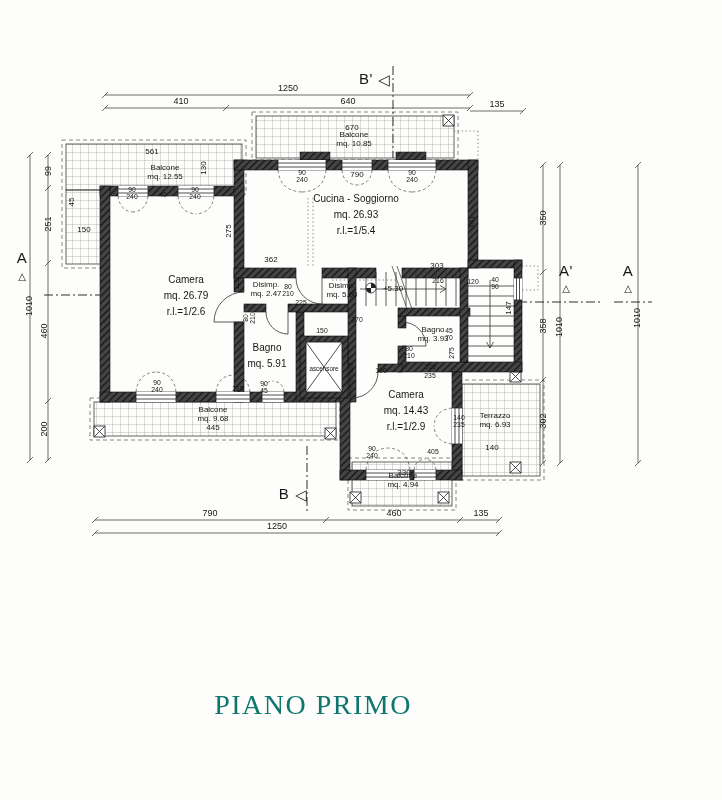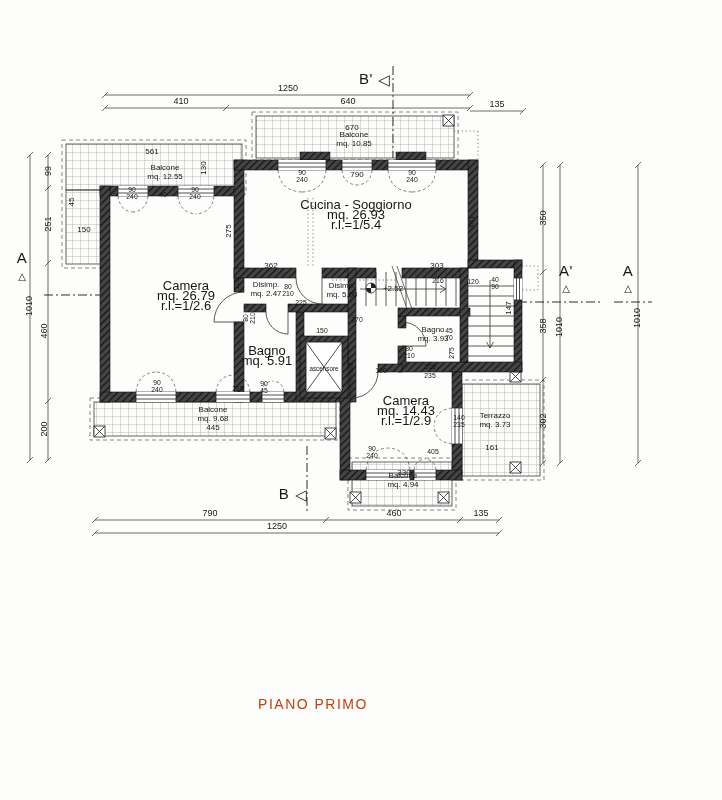--- a/index.html
+++ b/index.html
@@ -6,26 +6,26 @@
   #canvas{
     position:relative;width:722px;height:800px;margin:0 auto;
     background:#fdfdfb;overflow:hidden;
     font-family:"Liberation Sans","DejaVu Sans",sans-serif;color:#1b1b1b;
   }
   #plan-svg{position:absolute;left:0;top:0;}
   .lbl{position:absolute;transform:translate(-50%,-50%);font-size:8px;line-height:9px;
        white-space:pre;text-align:center;color:#161616;}
   .r90{transform:translate(-50%,-50%) rotate(-90deg);}
   .dim{font-size:9px;}
-  .room{font-size:13px;line-height:10px;}
+  .room{font-size:10px;line-height:16px;}
   .tiny{font-size:6.8px;line-height:7.2px;}
   .micro{font-size:6.3px;line-height:6.6px;}
   .marker{font-size:15px;letter-spacing:0.5px;}
   .tri{font-size:10px;}
-  .title{font-size:14px;letter-spacing:1.5px;color:#c2410c;}
+  .title{font-size:28px;letter-spacing:1.5px;color:#0f766e;font-family:Liberation Serif, serif;}
 </style>
 </head>
 <body>
 
 <div id="canvas">
 
   <svg id="plan-svg" width="722" height="800" viewBox="0 0 722 800">
     <defs>
       <pattern id="grid" width="8" height="8" patternUnits="userSpaceOnUse">
         <path d="M8 0H0V8" fill="none" stroke="#9a9a9a" stroke-width="0.7"></path>
@@ -321,39 +321,39 @@
   <span class="lbl room" style="left:186px;top:296px">Camera
 mq. 26.79
 r.l.=1/2.6</span>
   <span class="lbl room" style="left:356px;top:215px">Cucina - Soggiorno
 mq. 26.93
 r.l.=1/5.4</span>
   <span class="lbl" style="left:266px;top:289px">Disimp.
 mq. 2.47</span>
   <span class="lbl" style="left:342px;top:290px">Disimp.
 mq. 5.60</span>
-  <span class="lbl" style="left:393px;top:288px">+2.52</span>
+  <span class="lbl" style="left:393px;top:288px">+5.30</span>
   <span class="lbl room" style="left:267px;top:356px">Bagno
 mq. 5.91</span>
   <span class="lbl" style="left:433px;top:334px">Bagno
 mq. 3.93</span>
   <span class="lbl room" style="left:406px;top:411px">Camera
 mq. 14.43
 r.l.=1/2.9</span>
   <span class="lbl micro" style="left:324px;top:369px">ascensore</span>
   <span class="lbl" style="left:165px;top:172px">Balcone
 mq. 12.55</span>
   <span class="lbl" style="left:354px;top:139px">Balcone
 mq. 10.85</span>
   <span class="lbl" style="left:213px;top:414px">Balcone
 mq. 9.68</span>
   <span class="lbl" style="left:403px;top:480px">Balcone
 mq. 4.94</span>
   <span class="lbl" style="left:495px;top:420px">Terrazzo
-mq. 3.73</span>
+mq. 6.93</span>
 
   <span class="lbl dim" style="left:288px;top:88px">1250</span>
   <span class="lbl dim" style="left:181px;top:101px">410</span>
   <span class="lbl dim" style="left:348px;top:101px">640</span>
   <span class="lbl dim" style="left:497px;top:104px">135</span>
   <span class="lbl dim" style="left:210px;top:513px">790</span>
   <span class="lbl dim" style="left:394px;top:513px">460</span>
   <span class="lbl dim" style="left:481px;top:513px">135</span>
   <span class="lbl dim" style="left:277px;top:526px">1250</span>
   <span class="lbl dim r90" style="left:48px;top:171px">99</span>
@@ -368,21 +368,21 @@
   <span class="lbl dim r90" style="left:637px;top:318px">1010</span>
 
   <span class="lbl" style="left:152px;top:151px">561</span>
   <span class="lbl" style="left:84px;top:229px">150</span>
   <span class="lbl r90" style="left:71px;top:202px">45</span>
   <span class="lbl r90" style="left:203px;top:168px">130</span>
   <span class="lbl" style="left:352px;top:127px">670</span>
   <span class="lbl" style="left:357px;top:174px">790</span>
   <span class="lbl r90" style="left:471px;top:222px">341</span>
   <span class="lbl r90" style="left:228px;top:231px">275</span>
-  <span class="lbl" style="left:271px;top:265px">362</span>
+  <span class="lbl" style="left:271px;top:259px">362</span>
   <span class="lbl" style="left:437px;top:265px">303</span>
   <span class="lbl tiny" style="left:132px;top:193px">90
 240</span>
   <span class="lbl tiny" style="left:163px;top:195px">40</span>
   <span class="lbl tiny" style="left:195px;top:193px">90
 240</span>
   <span class="lbl tiny" style="left:302px;top:176px">90
 240</span>
   <span class="lbl tiny" style="left:412px;top:176px">90
 240</span>
@@ -410,19 +410,19 @@
   <span class="lbl tiny" style="left:157px;top:386px">90
 240</span>
   <span class="lbl tiny" style="left:238px;top:389px">215</span>
   <span class="lbl tiny" style="left:264px;top:387px">90
 45</span>
   <span class="lbl tiny" style="left:372px;top:452px">90
 240</span>
   <span class="lbl tiny" style="left:433px;top:452px">405</span>
   <span class="lbl tiny" style="left:459px;top:421px">140
 235</span>
-  <span class="lbl" style="left:492px;top:447px">161</span>
+  <span class="lbl" style="left:492px;top:447px">140</span>
   <span class="lbl" style="left:404px;top:472px">330</span>
   <span class="lbl" style="left:213px;top:427px">445</span>
 
   <span class="lbl title" style="left:313px;top:704px">PIANO PRIMO</span>
 
 </div>
 
 </body></html>

